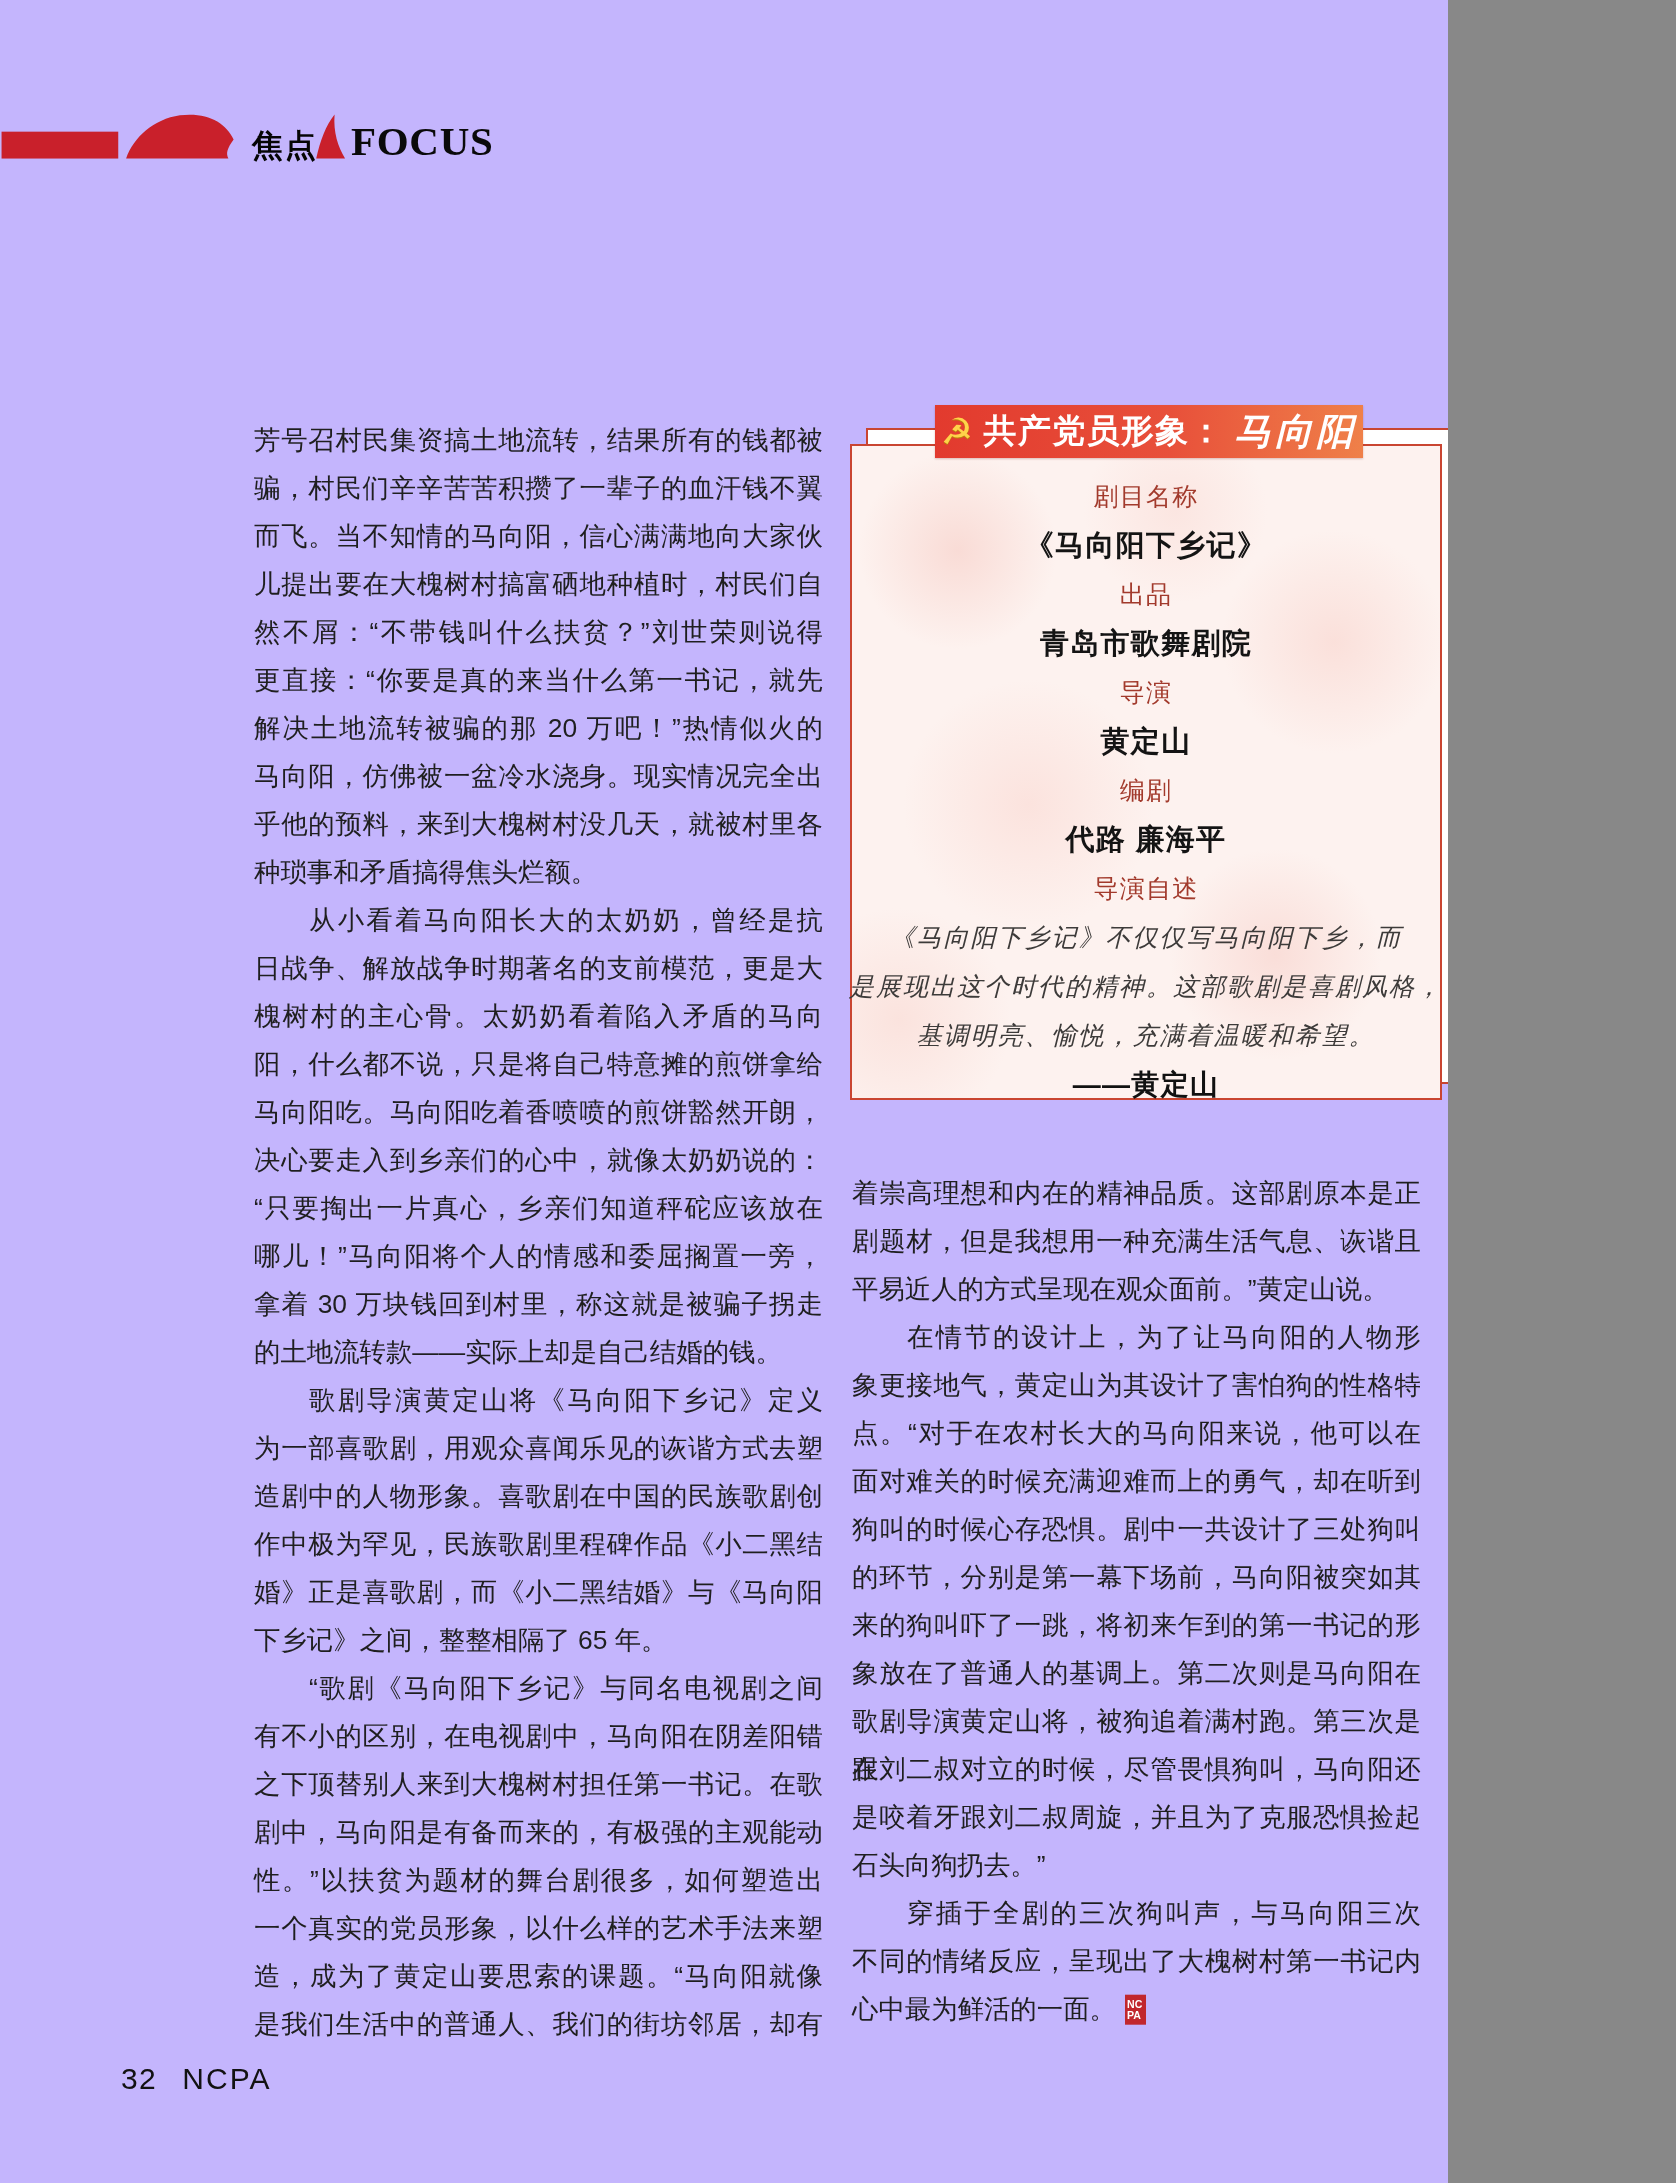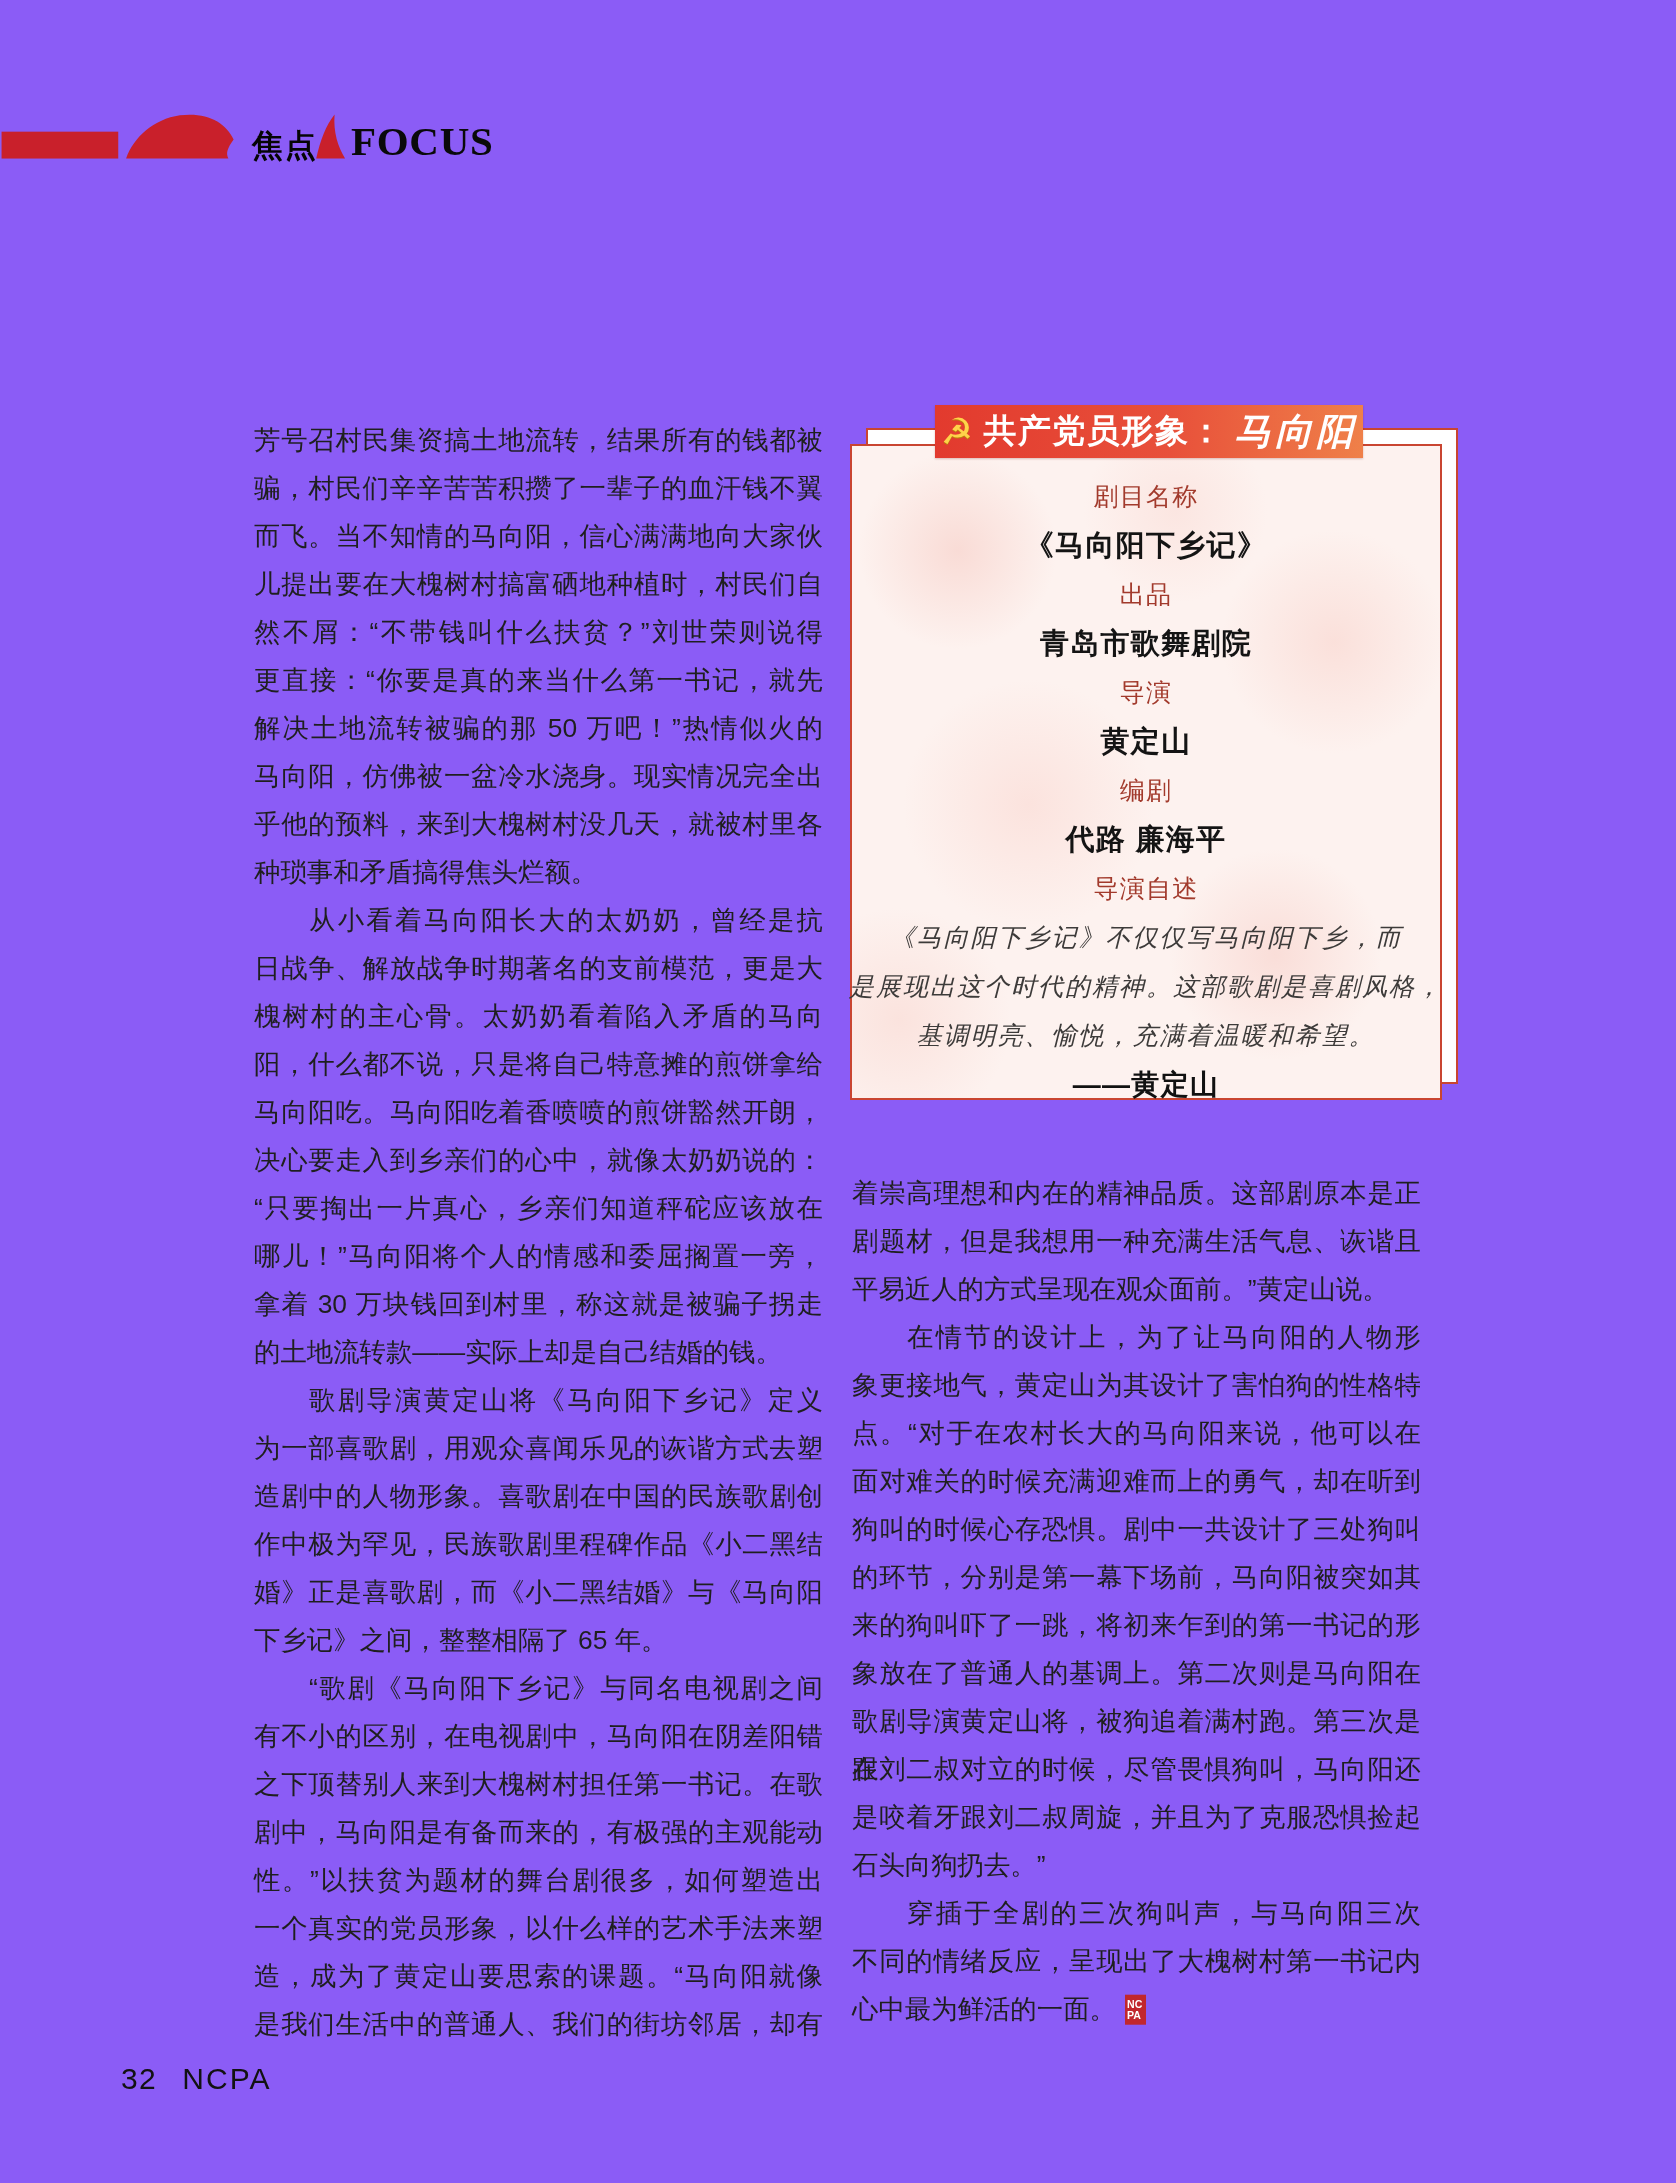--- a/index.html
+++ b/index.html
@@ -8,21 +8,21 @@
     --banner-orange:#ef8049;
     --emblem-gold:#ffd24a;
     --border-red:#c94531;
     --label-red:#a23a2c;
     --box-bg:#fdf2ef;
     --body-text:#1f1f1f;
     --seal-red:#c1272d;
   }
   html,body{margin:0;padding:0;background:#888;}
   .page{
-    position:relative;width:1676px;height:2183px;background:#8b5cf6;
+    position:relative;width:1448px;height:2183px;background:#c4b5fd;
     overflow:hidden;
     font-family:"Liberation Sans","DejaVu Sans",sans-serif;
     color:var(--body-text);
   }
 
   
   .hdr{position:absolute;left:0;top:112px;width:462px;height:59px;}
   .hdr svg{position:absolute;left:0;top:0;}
   .hdr .zh{
     position:absolute;left:252px;top:129px;
@@ -164,21 +164,21 @@
     <span class="b-name">马向阳</span>
   </div>
 
   <div class="col" id="col-left">
       <div class="tl">芳号召村民集资搞土地流转，结果所有的钱都被</div>
       <div class="tl">骗，村民们辛辛苦苦积攒了一辈子的血汗钱不翼</div>
       <div class="tl">而飞。当不知情的马向阳，信心满满地向大家伙</div>
       <div class="tl">儿提出要在大槐树村搞富硒地种植时，村民们自</div>
       <div class="tl">然不屑：“不带钱叫什么扶贫？”刘世荣则说得</div>
       <div class="tl">更直接：“你要是真的来当什么第一书记，就先</div>
-      <div class="tl">解决土地流转被骗的那 50 万吧！”热情似火的</div>
+      <div class="tl">解决土地流转被骗的那 20 万吧！”热情似火的</div>
       <div class="tl">马向阳，仿佛被一盆冷水浇身。现实情况完全出</div>
       <div class="tl">乎他的预料，来到大槐树村没几天，就被村里各</div>
       <div class="tl pe">种琐事和矛盾搞得焦头烂额。</div>
       <div class="tl ps">从小看着马向阳长大的太奶奶，曾经是抗</div>
       <div class="tl">日战争、解放战争时期著名的支前模范，更是大</div>
       <div class="tl">槐树村的主心骨。太奶奶看着陷入矛盾的马向</div>
       <div class="tl">阳，什么都不说，只是将自己特意摊的煎饼拿给</div>
       <div class="tl">马向阳吃。马向阳吃着香喷喷的煎饼豁然开朗，</div>
       <div class="tl">决心要走入到乡亲们的心中，就像太奶奶说的：</div>
       <div class="tl">“只要掏出一片真心，乡亲们知道秤砣应该放在</div>

